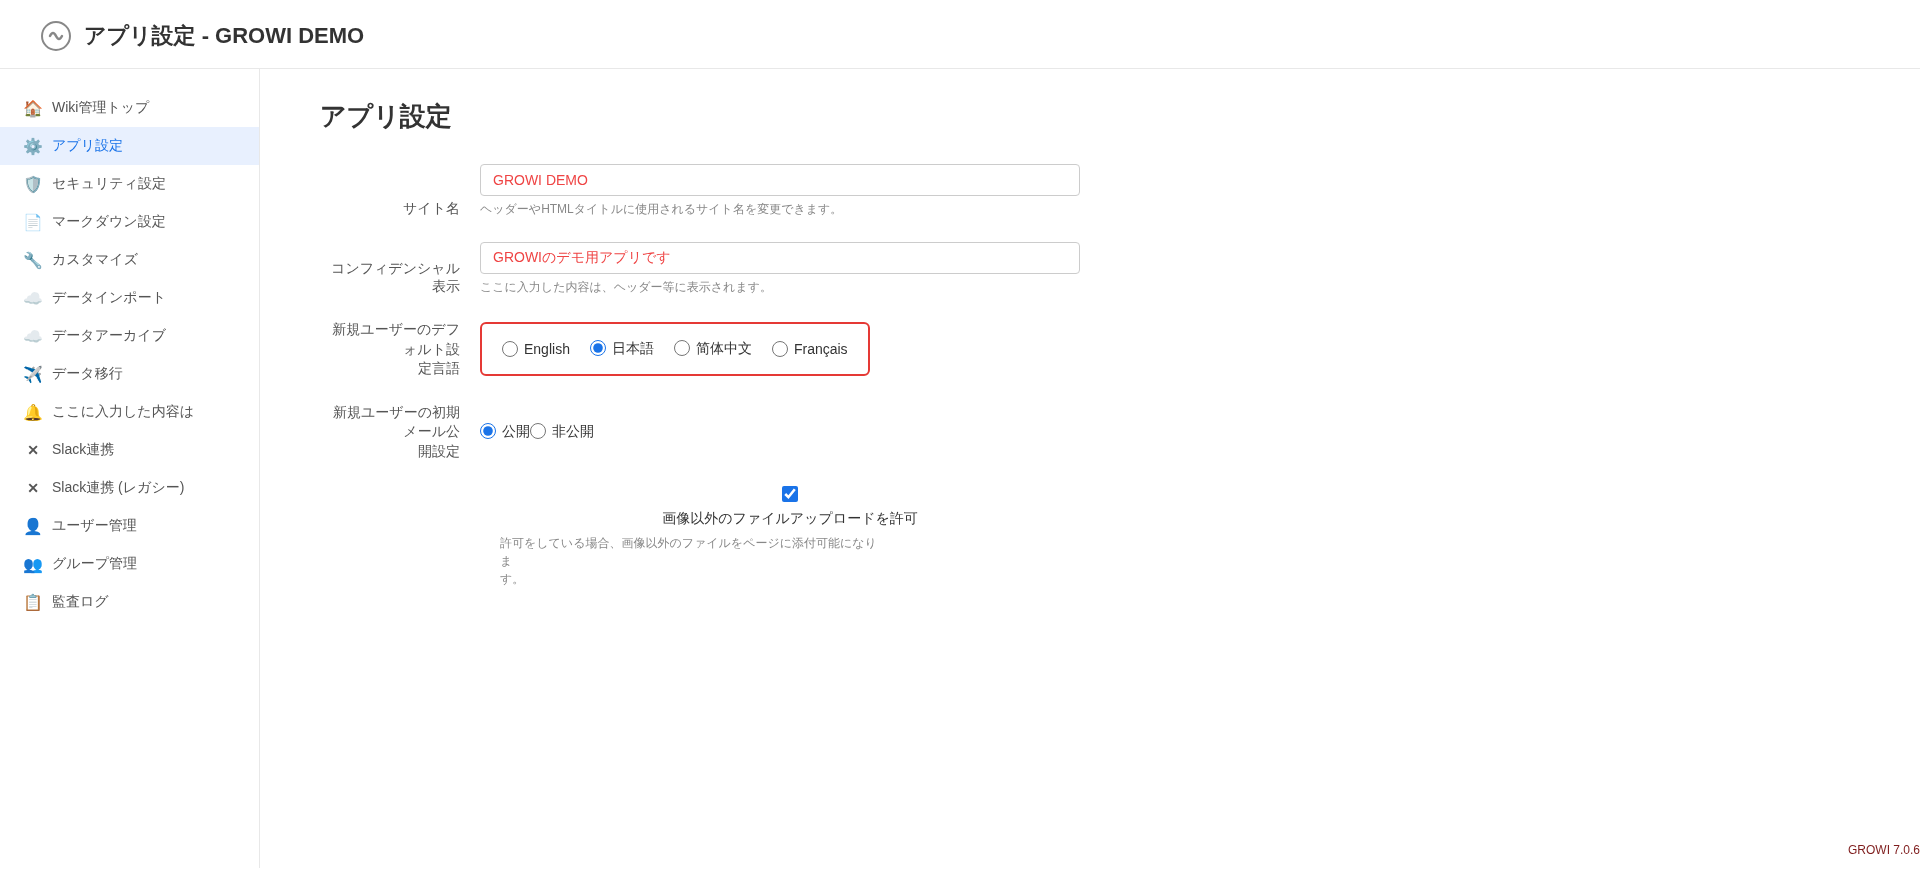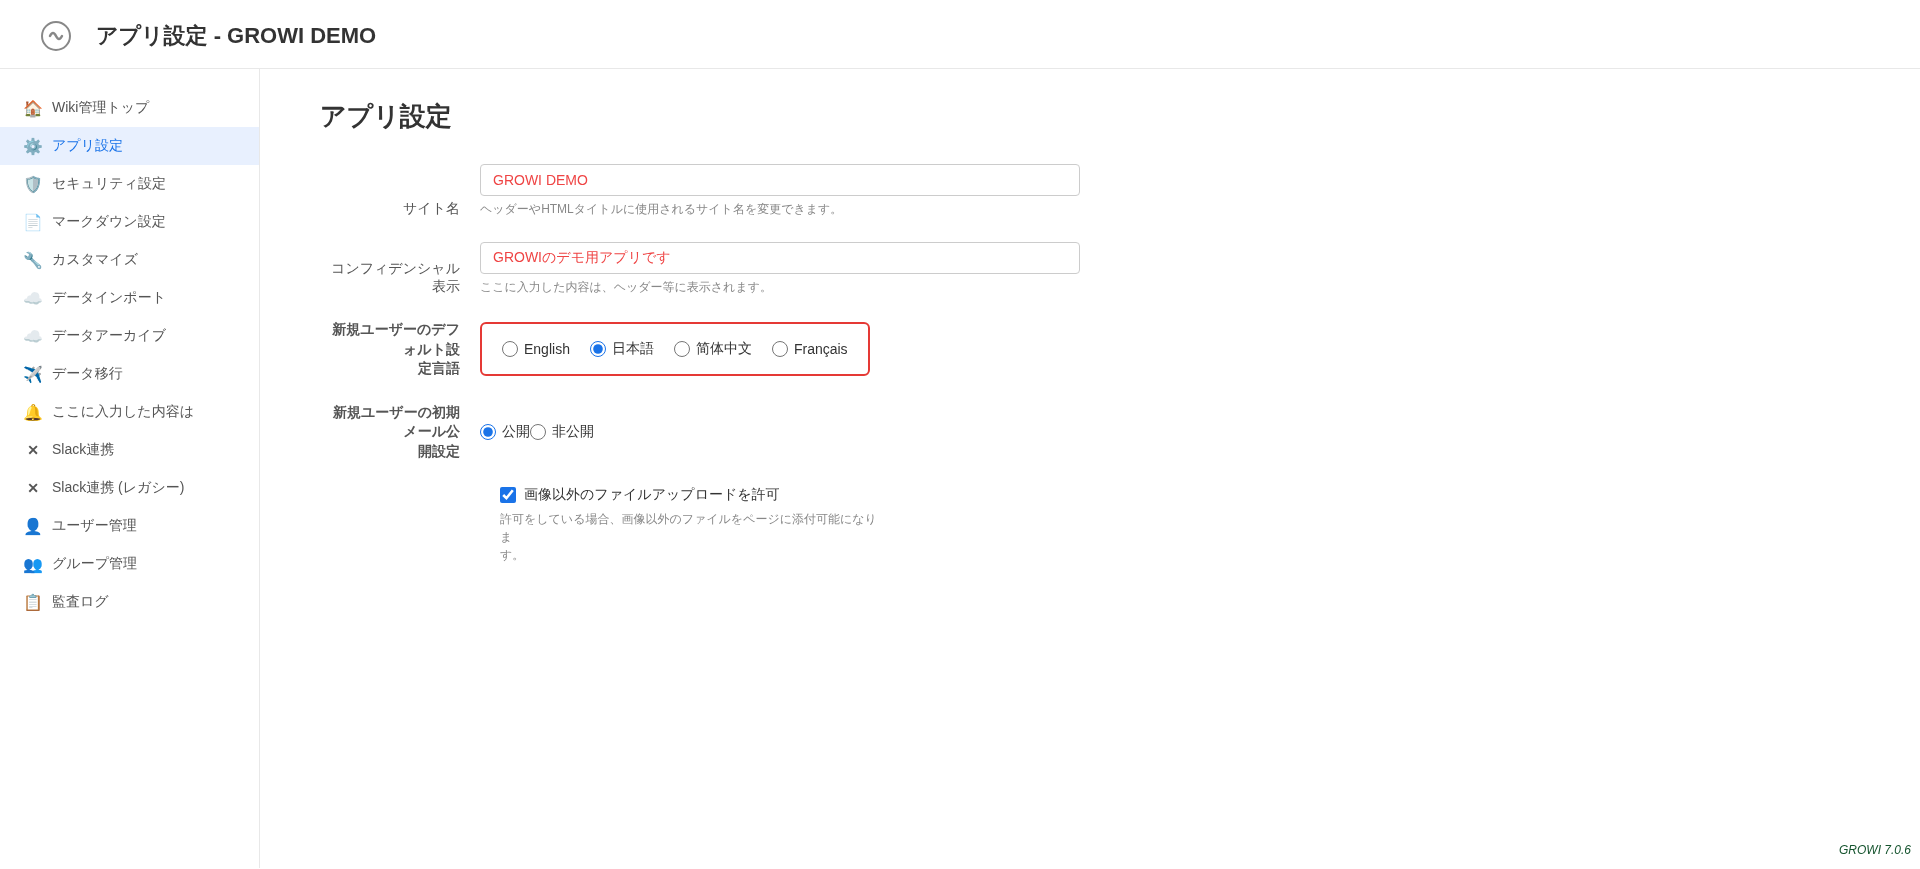--- a/index.html
+++ b/index.html
@@ -17,21 +17,20 @@
     }
     .page-header-logo {
       width: 32px;
       height: 32px;
       margin-right: 12px;
     }
     .page-header-title {
       font-size: 22px;
       font-weight: 600;
       color: #333;
-      margin-left: 12px;
     }
     .main-layout {
       display: flex;
       min-height: calc(100vh - 70px);
     }
     .sidebar {
       width: 260px;
       min-width: 260px;
       padding: 20px 0;
       border-right: 1px solid #e8e8e8;
@@ -110,68 +109,68 @@
       border: 2px solid #e53935;
       border-radius: 6px;
       padding: 16px 20px;
       display: flex;
       align-items: center;
       gap: 20px;
       flex-wrap: wrap;
     }
     .radio-option {
       display: flex;
-      align-items: center;
+      align-items: flex-start;
       gap: 6px;
       cursor: pointer;
       font-size: 14px;
       color: #333;
     }
     .radio-option input[type="radio"] {
       cursor: pointer;
       width: 16px;
       height: 16px;
       accent-color: #1a73e8;
     }
     .lang-label-wrap {
       width: 160px;
       min-width: 160px;
       text-align: right;
       padding-right: 20px;
       font-size: 14px;
       color: #555;
-      font-weight: 700;
+      font-weight: 400;
       line-height: 1.4;
     }
     .lang-row {
       display: flex;
       align-items: center;
       margin-bottom: 24px;
     }
     .checkbox-option {
       display: flex;
       align-items: center;
       gap: 8px;
       cursor: pointer;
       font-size: 14px;
       color: #333;
+      flex-direction: column;
     }
     .checkbox-option input[type="checkbox"] {
       cursor: pointer;
       width: 16px;
       height: 16px;
       accent-color: #1a73e8;
     }
     .version-badge {
       position: fixed;
       bottom: 12px;
-      right: 9px;
+      right: 0;
       font-size: 12px;
-      color: #14532d;
-      font-style: italic;
+      color: #7f1d1d;
     }
     .mail-row {
       display: flex;
       align-items: center;
       margin-bottom: 24px;
     }
     .mail-options {
       display: flex;
       align-items: center;
     }

